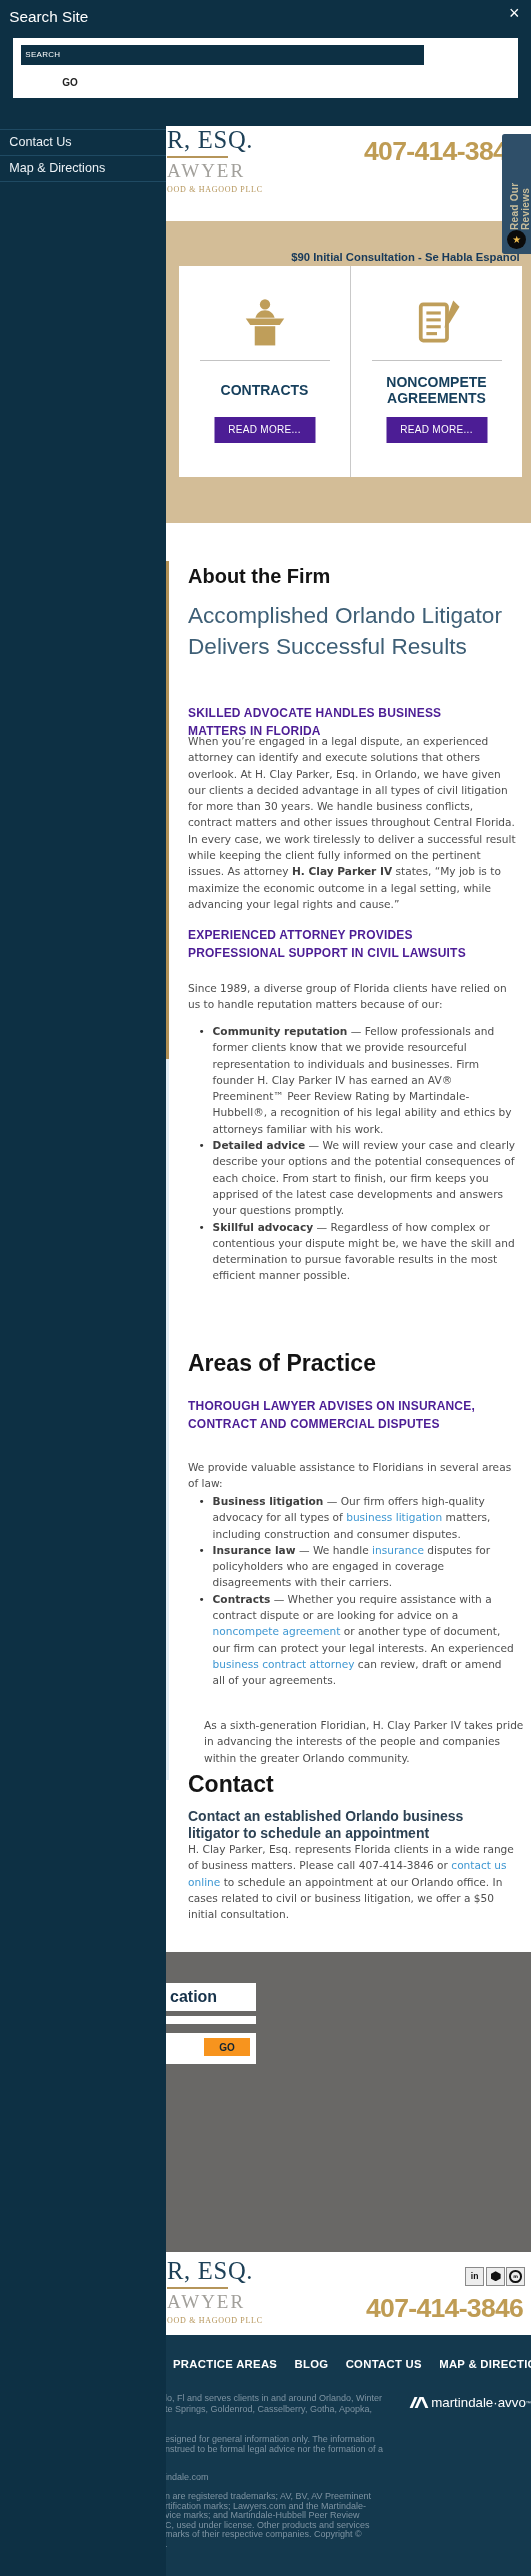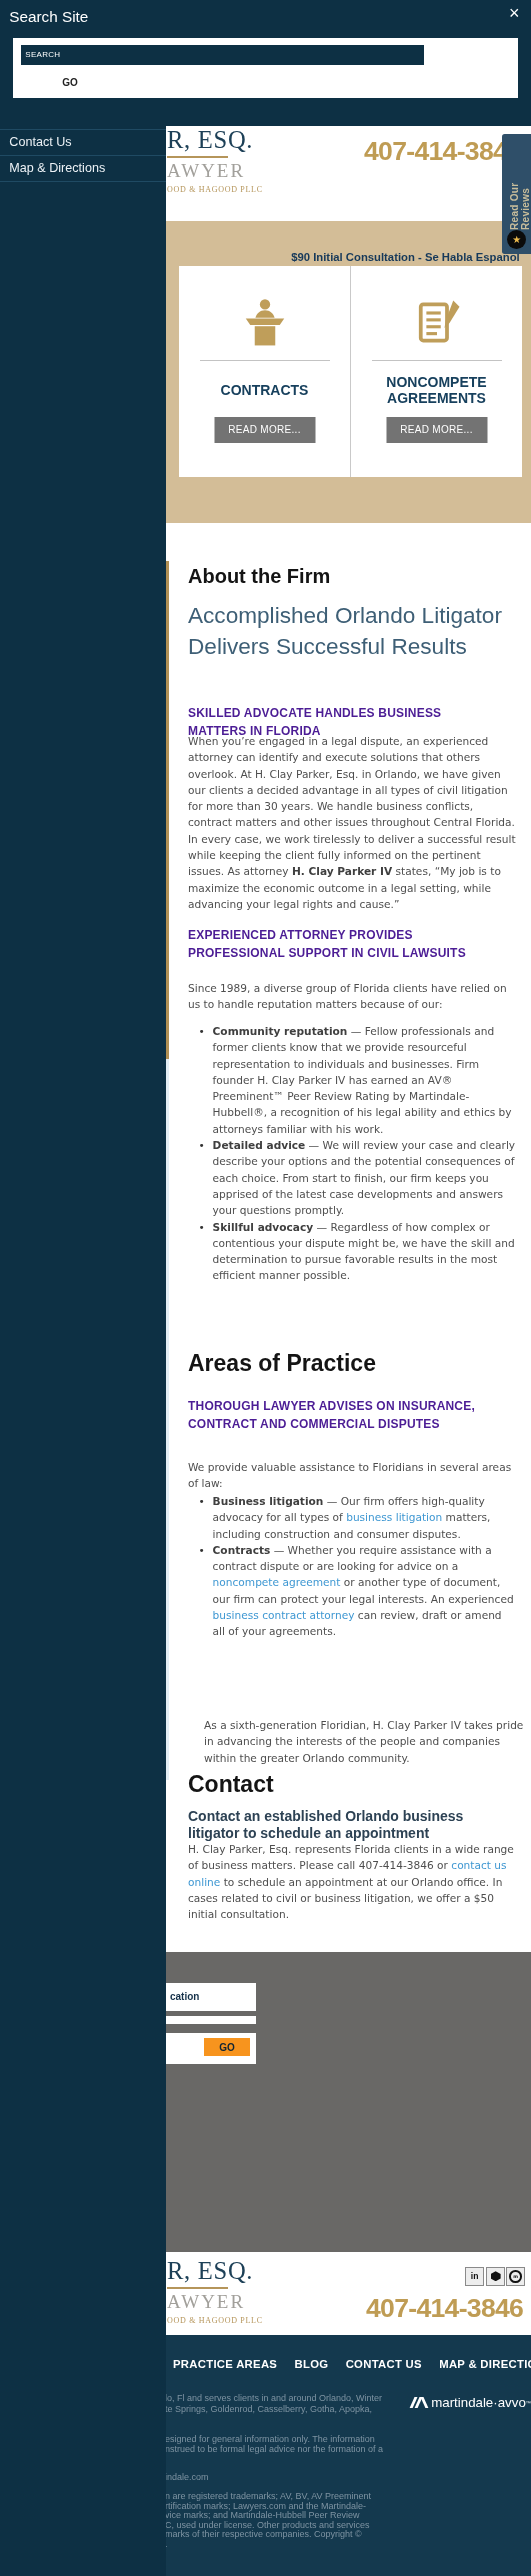--- a/index.html
+++ b/index.html
@@ -46,21 +46,21 @@
              font-family:"Liberation Sans",sans-serif;}
   .tan-band{left:0;top:221px;width:531px;height:302px;background:#d3bd97;z-index:1;}
   
   .card{top:266px;height:211px;background:#fff;z-index:2;}
   .card-icon{position:absolute;top:32px;left:50%;transform:translateX(-50%);}
   .card-hr{position:absolute;top:94px;left:50%;transform:translateX(-50%);width:130px;height:0.7px;background:#c3c3c3;}
   .card-title{position:absolute;top:106px;left:0;width:100%;height:36px;display:flex;align-items:center;
               justify-content:center;text-align:center;color:#17405d;font-size:14px;font-weight:bold;
               line-height:16px;font-family:"Liberation Sans",sans-serif;}
   .card-cta{position:absolute;top:151px;left:50%;transform:translateX(-50%);width:101px;height:26px;
-            background:#737373;color:#fff;font-size:10px;letter-spacing:0.3px;text-align:center;
+            background:#4c1d95;color:#fff;font-size:10px;letter-spacing:0.3px;text-align:center;
             line-height:26px;cursor:pointer;font-family:"Liberation Sans",sans-serif;}
   
   .gold-strip{left:166px;top:561px;width:3.3px;height:498px;background:#b29054;z-index:2;}
   .blue-strip{left:166px;top:1059px;width:3.3px;height:721px;background:#e3edf4;z-index:2;}
   .col{left:188px;width:329px;z-index:3;}
   .h2{font-family:"Liberation Sans",sans-serif;font-weight:800;color:#141414;}
   .h2-a{font-size:20px;}
   .h2-b{font-size:23px;}
   .h3-steel{font-family:"Liberation Sans",sans-serif;font-weight:300;color:#3e5f76;font-size:22.6px;line-height:31px;width:323px;}
   .h4-gold{font-family:"Liberation Sans",sans-serif;font-weight:bold;color:#4c1d95;font-size:12px;line-height:18px;
@@ -69,21 +69,21 @@
   .body-p b{color:#3f3f3f;}
   .blist{list-style:none;margin:0;padding:0;color:#4e4e4e;font-size:10.6px;line-height:16.3px;}
   .blist li{position:relative;padding-left:24.6px;}
   .blist li::before{content:"•";position:absolute;left:10.6px;top:0;color:#333;}
   .blist b{color:#3f3f3f;}
   .lnk{color:#3e97d2;cursor:pointer;text-decoration:none;}
   .h3-contact{font-family:"Liberation Sans",sans-serif;font-weight:bold;color:#2d4254;font-size:14px;line-height:16.6px;width:292px;}
   
   .gray-form{left:0;top:1952px;width:531px;height:300px;background:#696866;z-index:2;}
   .form-card{position:absolute;left:80px;width:176px;background:#fff;}
-  .form-title{position:absolute;left:90px;top:0;line-height:28px;font-size:10px;font-weight:bold;color:#16324a;
+  .form-title{position:absolute;left:90px;top:0;line-height:28px;font-size:16px;font-weight:bold;color:#16324a;
               font-family:"Liberation Sans",sans-serif;}
   .form-input{position:absolute;left:80px;top:64px;width:176px;height:8px;background:#fff;border:none;padding:0;}
   .go-btn{position:absolute;left:124px;top:4.6px;width:46px;height:18.6px;background:#f7941e;border:none;
           color:#0f2433;font-size:10px;font-weight:bold;line-height:18.6px;text-align:center;cursor:pointer;
           font-family:"Liberation Sans",sans-serif;}
   
   .footer-white{left:0;top:2252px;width:531px;height:83px;background:#fff;z-index:2;}
   .social{position:absolute;top:14.6px;width:17.3px;height:17.3px;background:#ededed;border:0.7px solid #8a8a8a;
           display:flex;align-items:center;justify-content:center;cursor:pointer;}
   .social .in{font-size:8.6px;font-weight:bold;color:#111;font-family:"Liberation Sans",sans-serif;}
@@ -168,20 +168,21 @@
     <li><b>Community reputation</b><span> — Fellow professionals and former clients know that we provide resourceful representation to individuals and businesses. Firm founder H. Clay Parker IV has earned an AV® Preeminent™ Peer Review Rating by Martindale-Hubbell®, a recognition of his legal ability and ethics by attorneys familiar with his work.</span></li>
     <li><b>Detailed advice</b><span> — We will review your case and clearly describe your options and the potential consequences of each choice. From start to finish, our firm keeps you apprised of the latest case developments and answers your questions promptly.</span></li>
     <li><b>Skillful advocacy</b><span> — Regardless of how complex or contentious your dispute might be, we have the skill and determination to pursue favorable results in the most efficient manner possible.</span></li>
   </ul>
 
   <div class="abs col h2 h2-b" style="top:1350px;">Areas of Practice</div>
   <div class="abs col h4-gold" style="top:1397px;width:312px;">THOROUGH LAWYER ADVISES ON INSURANCE, CONTRACT AND COMMERCIAL DISPUTES</div>
   <p class="abs col body-p" style="top:1459px;margin:0;">We provide valuable assistance to Floridians in several areas of law:</p>
   <ul class="abs col blist" style="top:1493px;">
     <li><b>Business litigation</b><span> — Our firm offers high-quality advocacy for all types of </span><a class="lnk">business litigation</a><span> matters, including construction and consumer disputes.</span></li>
+    <li><b>Insurance law</b><span> — We handle </span><a class="lnk">insurance</a><span> disputes for policyholders who are engaged in coverage disagreements with their carriers.</span></li>
     <li><b>Contracts</b><span> — Whether you require assistance with a contract dispute or are looking for advice on a </span><a class="lnk">noncompete agreement</a><span> or another type of document, our firm can protect your legal interests. An experienced </span><a class="lnk">business contract attorney</a><span> can review, draft or amend all of your agreements.</span></li>
   </ul>
   <p class="abs col body-p" style="top:1701px;margin:16px;">As a sixth-generation Floridian, H. Clay Parker IV takes pride in advancing the interests of the people and companies within the greater Orlando community.</p>
 
   <div class="abs col h2 h2-b" style="top:1771px;">Contact</div>
   <div class="abs col h3-contact" style="top:1808px;">Contact an established Orlando business litigator to schedule an appointment</div>
   <p class="abs col body-p" style="top:1841px;margin:0;"><span>H. Clay Parker, Esq. represents Florida clients in a wide range of business matters. Please call 407-414-3846 or </span><a class="lnk">contact us online</a><span> to schedule an appointment at our Orlando office. In cases related to civil or business litigation, we offer a $50 initial consultation.</span></p>
 
   <div class="abs gray-form">
     <div class="form-card" style="top:31px;height:28px;">

